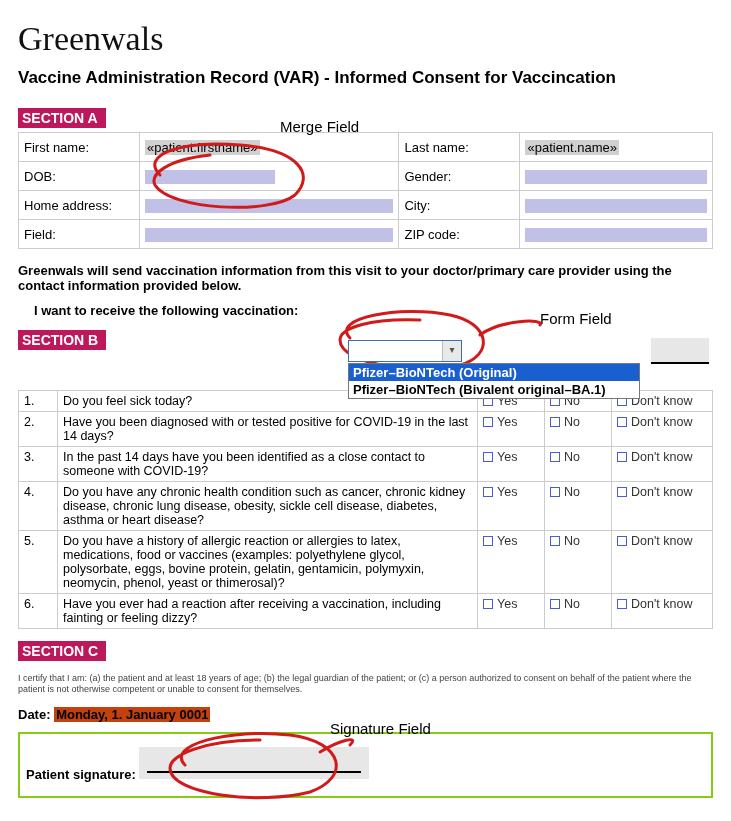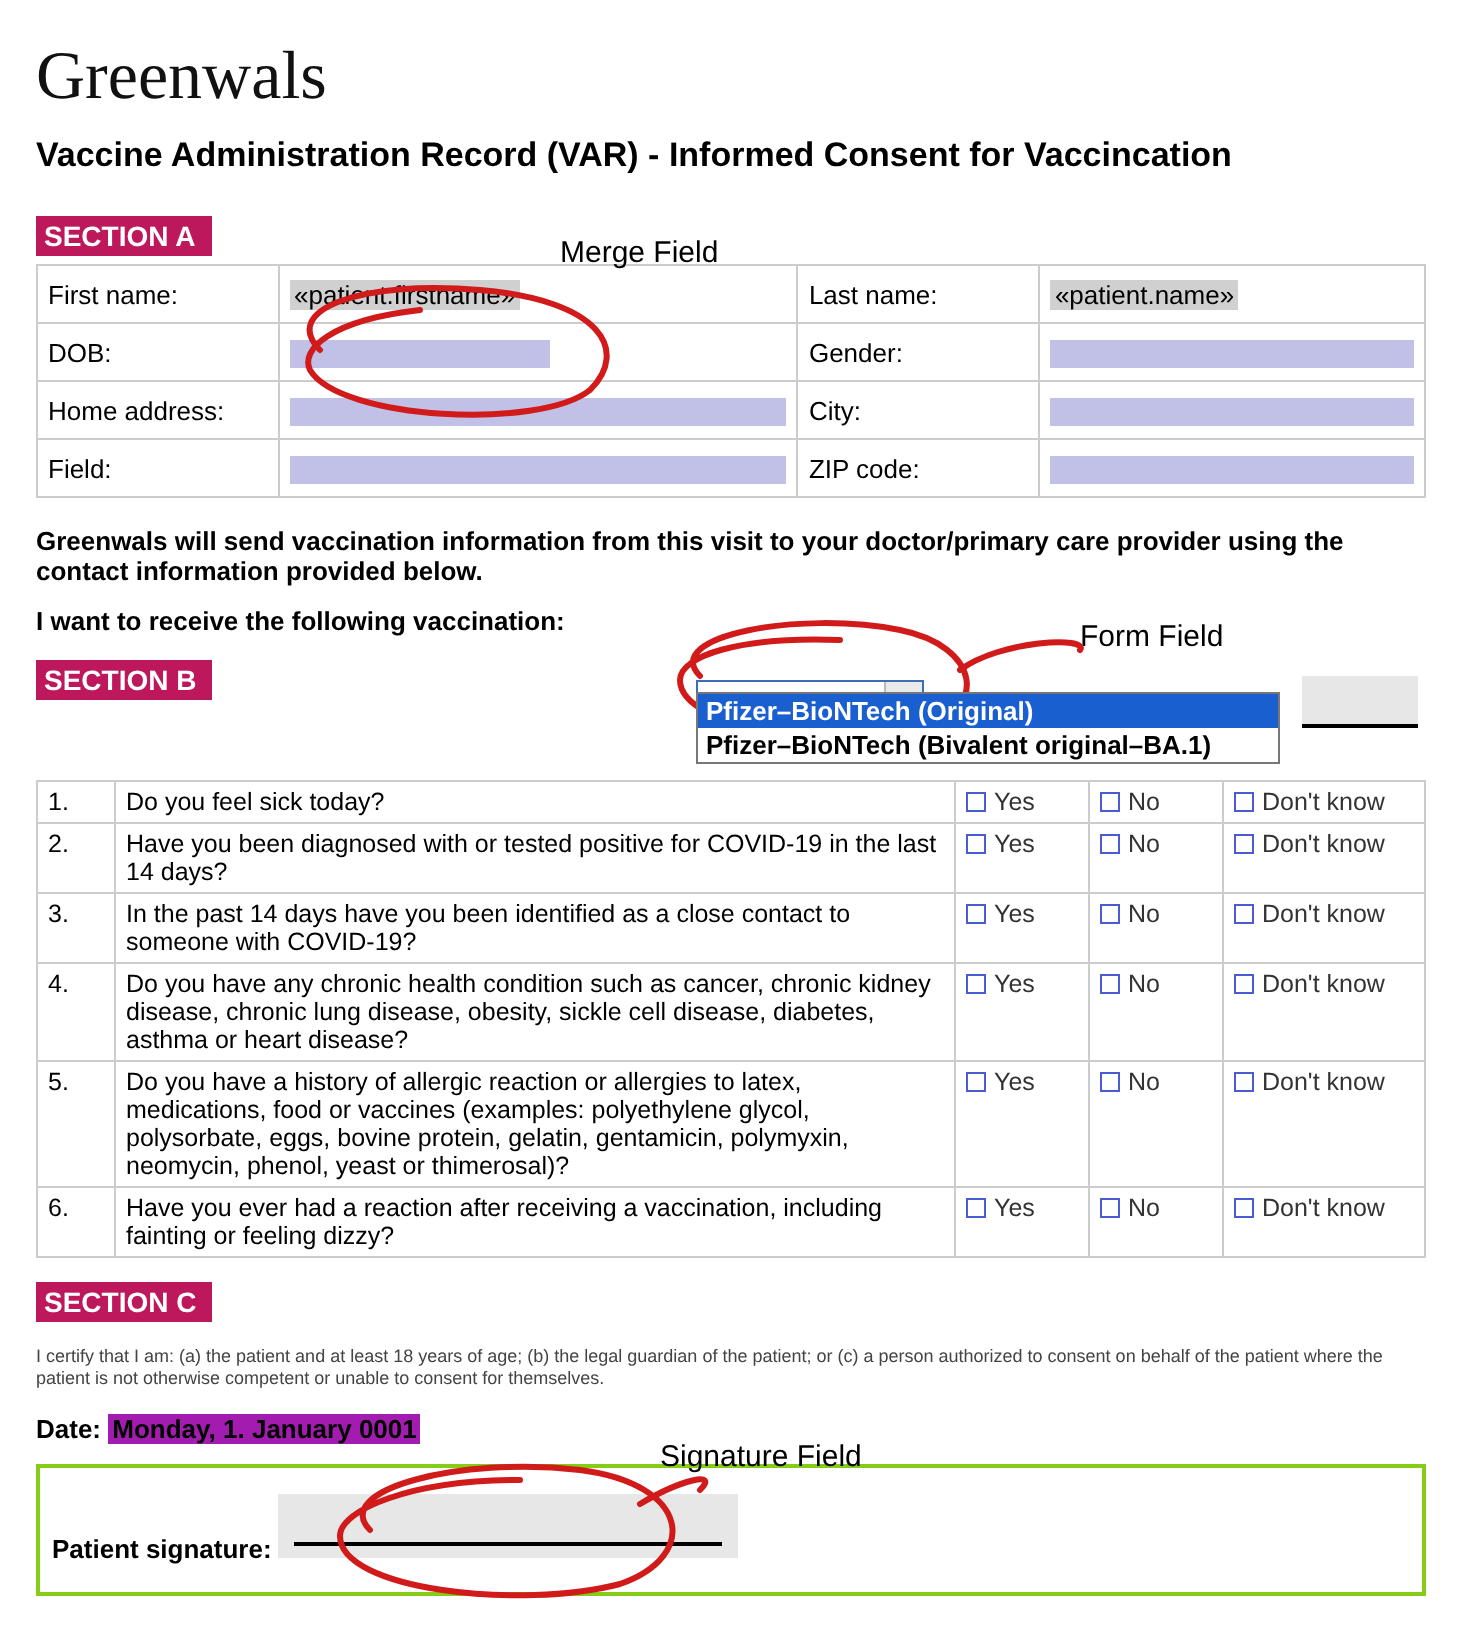--- a/index.html
+++ b/index.html
@@ -64,21 +64,21 @@
     padding: 0 2px;
   }
   .info-para {
     font-weight: bold;
     font-size: 13px;
     margin: 14px 0 10px 0;
   }
   .choose-line {
     font-weight: bold;
     font-size: 13px;
-    margin: 6px 0;
+    margin: 6px 16px;
   }
   
   .dd-wrap {
     position: absolute;
     left: 348px;
     top: 340px;
     z-index: 5;
   }
   .dd-box {
     width: 112px;
@@ -95,21 +95,21 @@
     height: 20px;
     background: #e9e9e9;
     border-left: 1px solid #bbb;
     text-align: center;
     line-height: 18px;
     font-size: 10px;
     color: #555;
   }
   .dd-list {
     position: absolute;
-    top: 6px;
+    top: 23px;
     left: 0;
     width: 290px;
     background: #fff;
     border: 1px solid #777;
     font-weight: bold;
     font-size: 13px;
   }
   .dd-opt {
     padding: 1px 4px;
   }
@@ -156,21 +156,21 @@
     font-size: 9px;
     color: #444;
     margin: 8px 0 12px 0;
     line-height: 1.2;
   }
   .date-line {
     font-size: 13px;
     margin: 4px 0 10px 0;
   }
   .date-val {
-    background: #a21caf;
+    background: #c2410c;
     font-weight: bold;
     padding: 0 2px;
   }
   table.sig {
     width: 100%;
     border-collapse: collapse;
   }
   table.sig td {
     border: 2px solid #84cc16;
     padding: 10px 6px;

